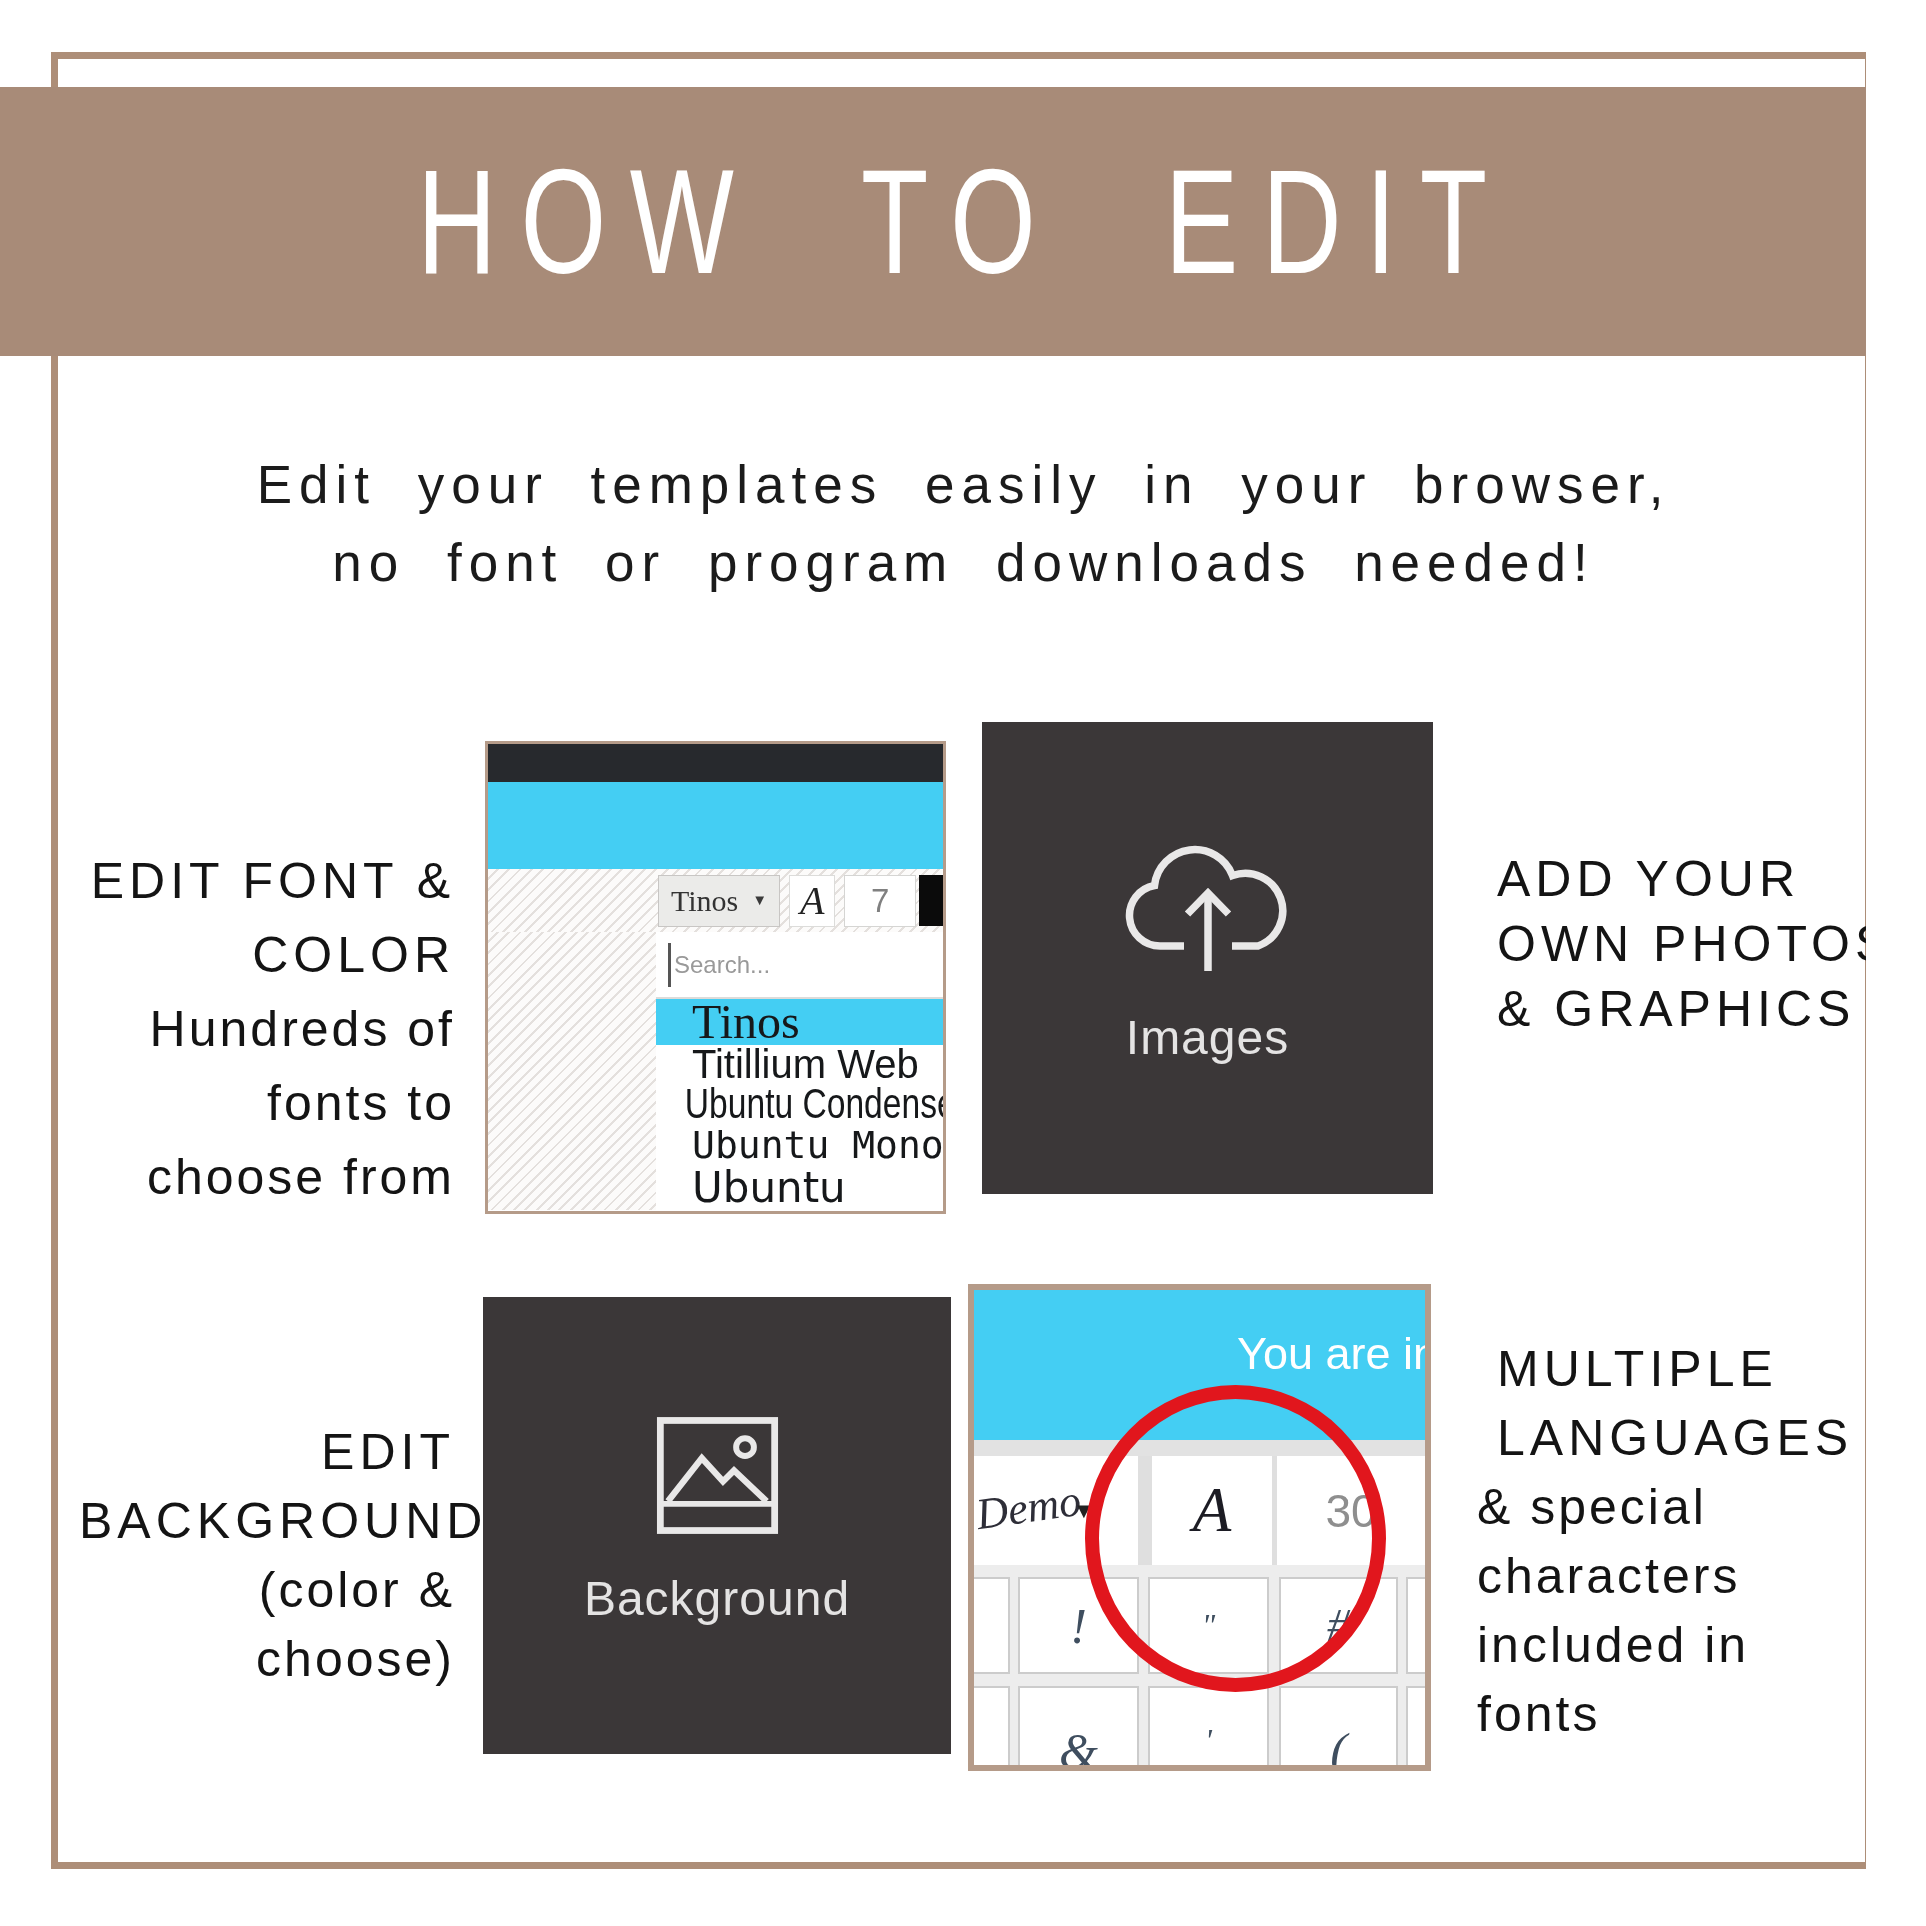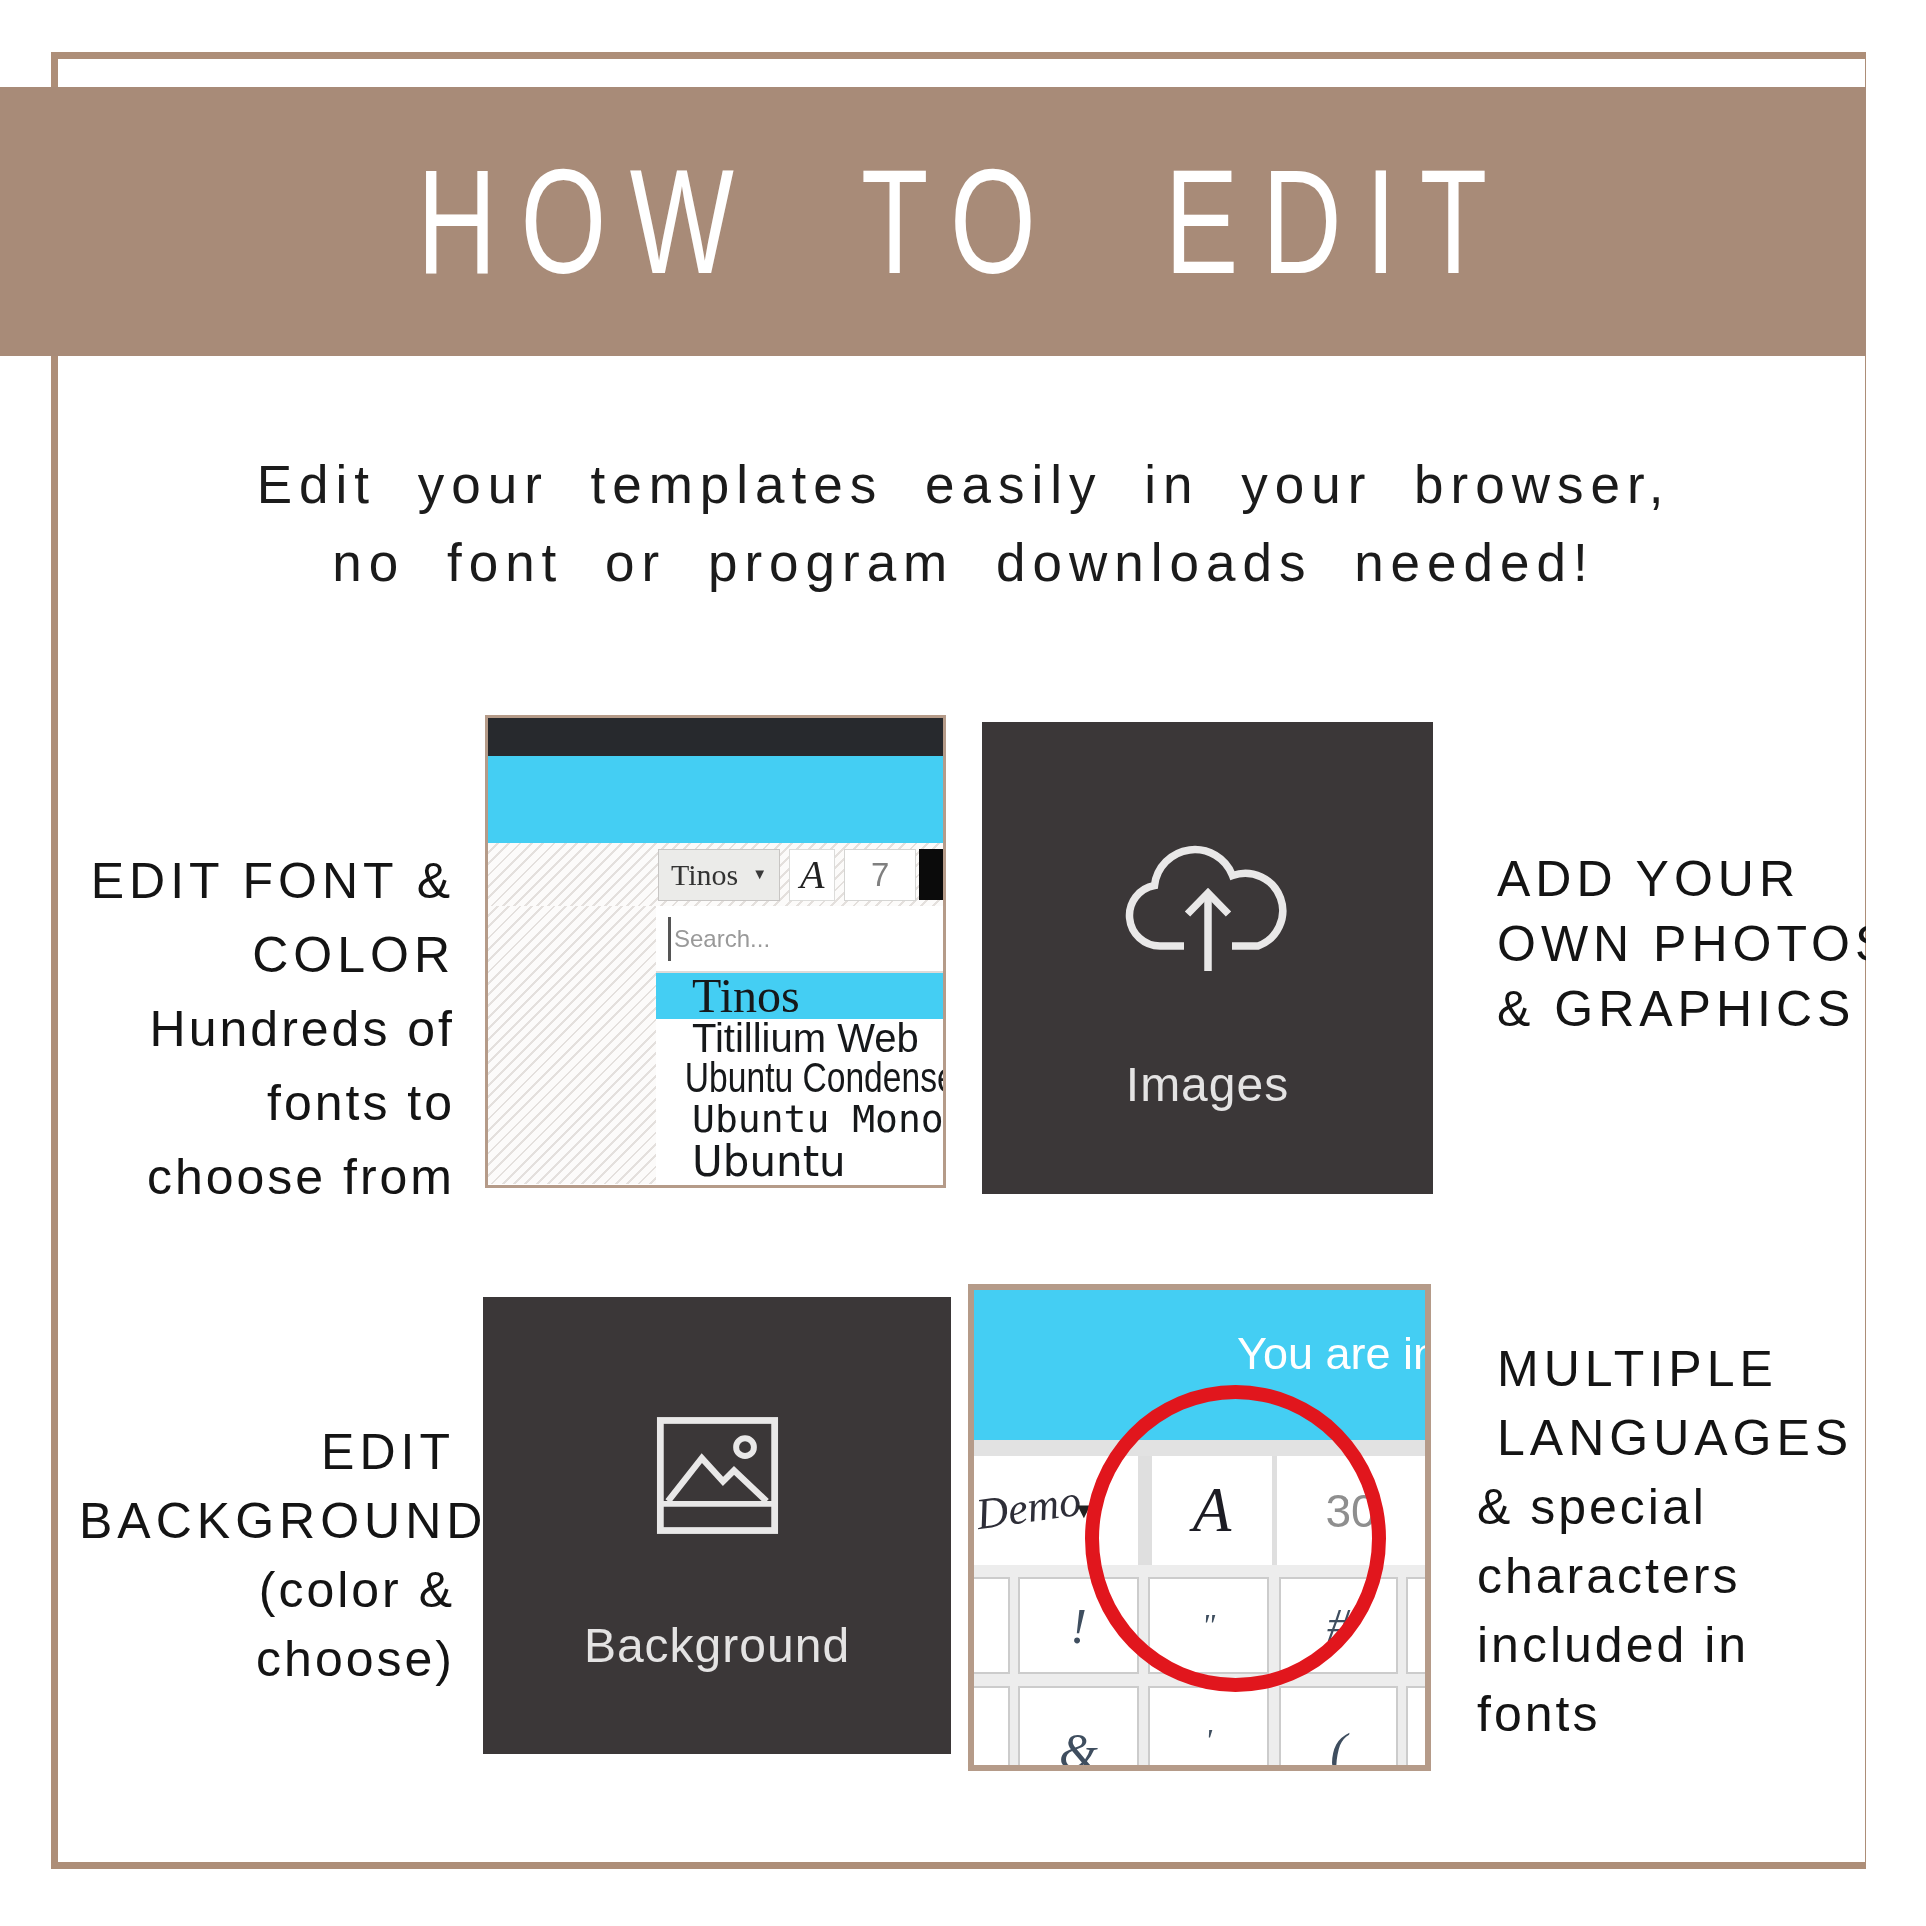--- a/index.html
+++ b/index.html
@@ -28,21 +28,21 @@
   .low{letter-spacing:3px;}
   .lbl-font{left:59px;top:844px;width:396px;text-align:right;line-height:74px;}
   .lbl-images{left:1477px;top:847px;width:426px;text-align:left;line-height:65px;}
   .lbl-background{left:59px;top:1418px;width:396px;text-align:right;line-height:69px;}
   .lbl-languages{left:1477px;top:1335px;width:426px;text-align:left;line-height:69px;}
 
   
   .hatch{background:repeating-linear-gradient(135deg,#fcfbfa 0 6px,#e4e0dd 6px 8px);}
 
   
-  .shot1{position:absolute;left:485px;top:715px;width:461px;height:473px;
+  .shot1{position:absolute;left:485px;top:741px;width:461px;height:473px;
          border:3px solid #b59b89;box-sizing:border-box;background:#fff;overflow:hidden;}
   .s1-dark{height:38px;background:#27292d;}
   .s1-cyan{height:87px;background:#44cef3;}
   .s1-toolbar{position:relative;height:63px;display:flex;align-items:center;
               padding-left:170px;gap:9px;box-sizing:border-box;}
   .btn-font{height:50px;background:#ebebe9;border:1px solid #c8c6c4;display:flex;
             align-items:center;padding:0 12px;font-family:"Liberation Serif",serif;
             font-size:30px;color:#333;gap:14px;}
   .dd-arrow{font-size:15px;color:#3a3a3a;}
   .btn-style{width:50px;height:50px;background:#fff;border:1px solid #dcdcda;display:flex;
@@ -65,21 +65,21 @@
   .fl{padding-left:36px;white-space:nowrap;color:#16181a;}
   .fl-serif{height:46px;line-height:46px;font-family:"Liberation Serif",serif;font-size:48px;
             background:#44cef3;}
   .fl-sans{height:40px;line-height:38px;font-size:40px;}
   .fl-cond{height:40px;line-height:38px;font-size:42px;transform:scaleX(.8);
            transform-origin:left center;}
   .fl-mono{height:42px;line-height:40px;font-family:"DejaVu Sans Mono",monospace;font-size:38px;text-align:center;}
   .fl-sans2{height:44px;line-height:42px;font-family:"DejaVu Sans",sans-serif;font-size:42px;}
 
   
-  .tile{position:absolute;background:#3b3738;display:flex;flex-direction:column;align-items:center;gap:47px;}
+  .tile{position:absolute;background:#3b3738;display:flex;flex-direction:column;align-items:center;}
   .tile-images{left:982px;top:722px;width:451px;height:472px;}
   .tile-bg{left:483px;top:1297px;width:468px;height:457px;}
   .tile svg{margin-top:117px;}
   .tile-label{margin-top:34px;color:#e4e3e3;font-size:48px;letter-spacing:1px;}
 
   
   .shot2{position:absolute;left:968px;top:1284px;width:463px;height:487px;
          border:6px solid #b59b89;box-sizing:border-box;background:#fff;overflow:hidden;}
   .s2-cyan{position:relative;height:150px;background:#44cef3;}
   .s2-banner{position:absolute;left:263px;top:38px;font-size:45px;color:#ffffff;white-space:nowrap;}

